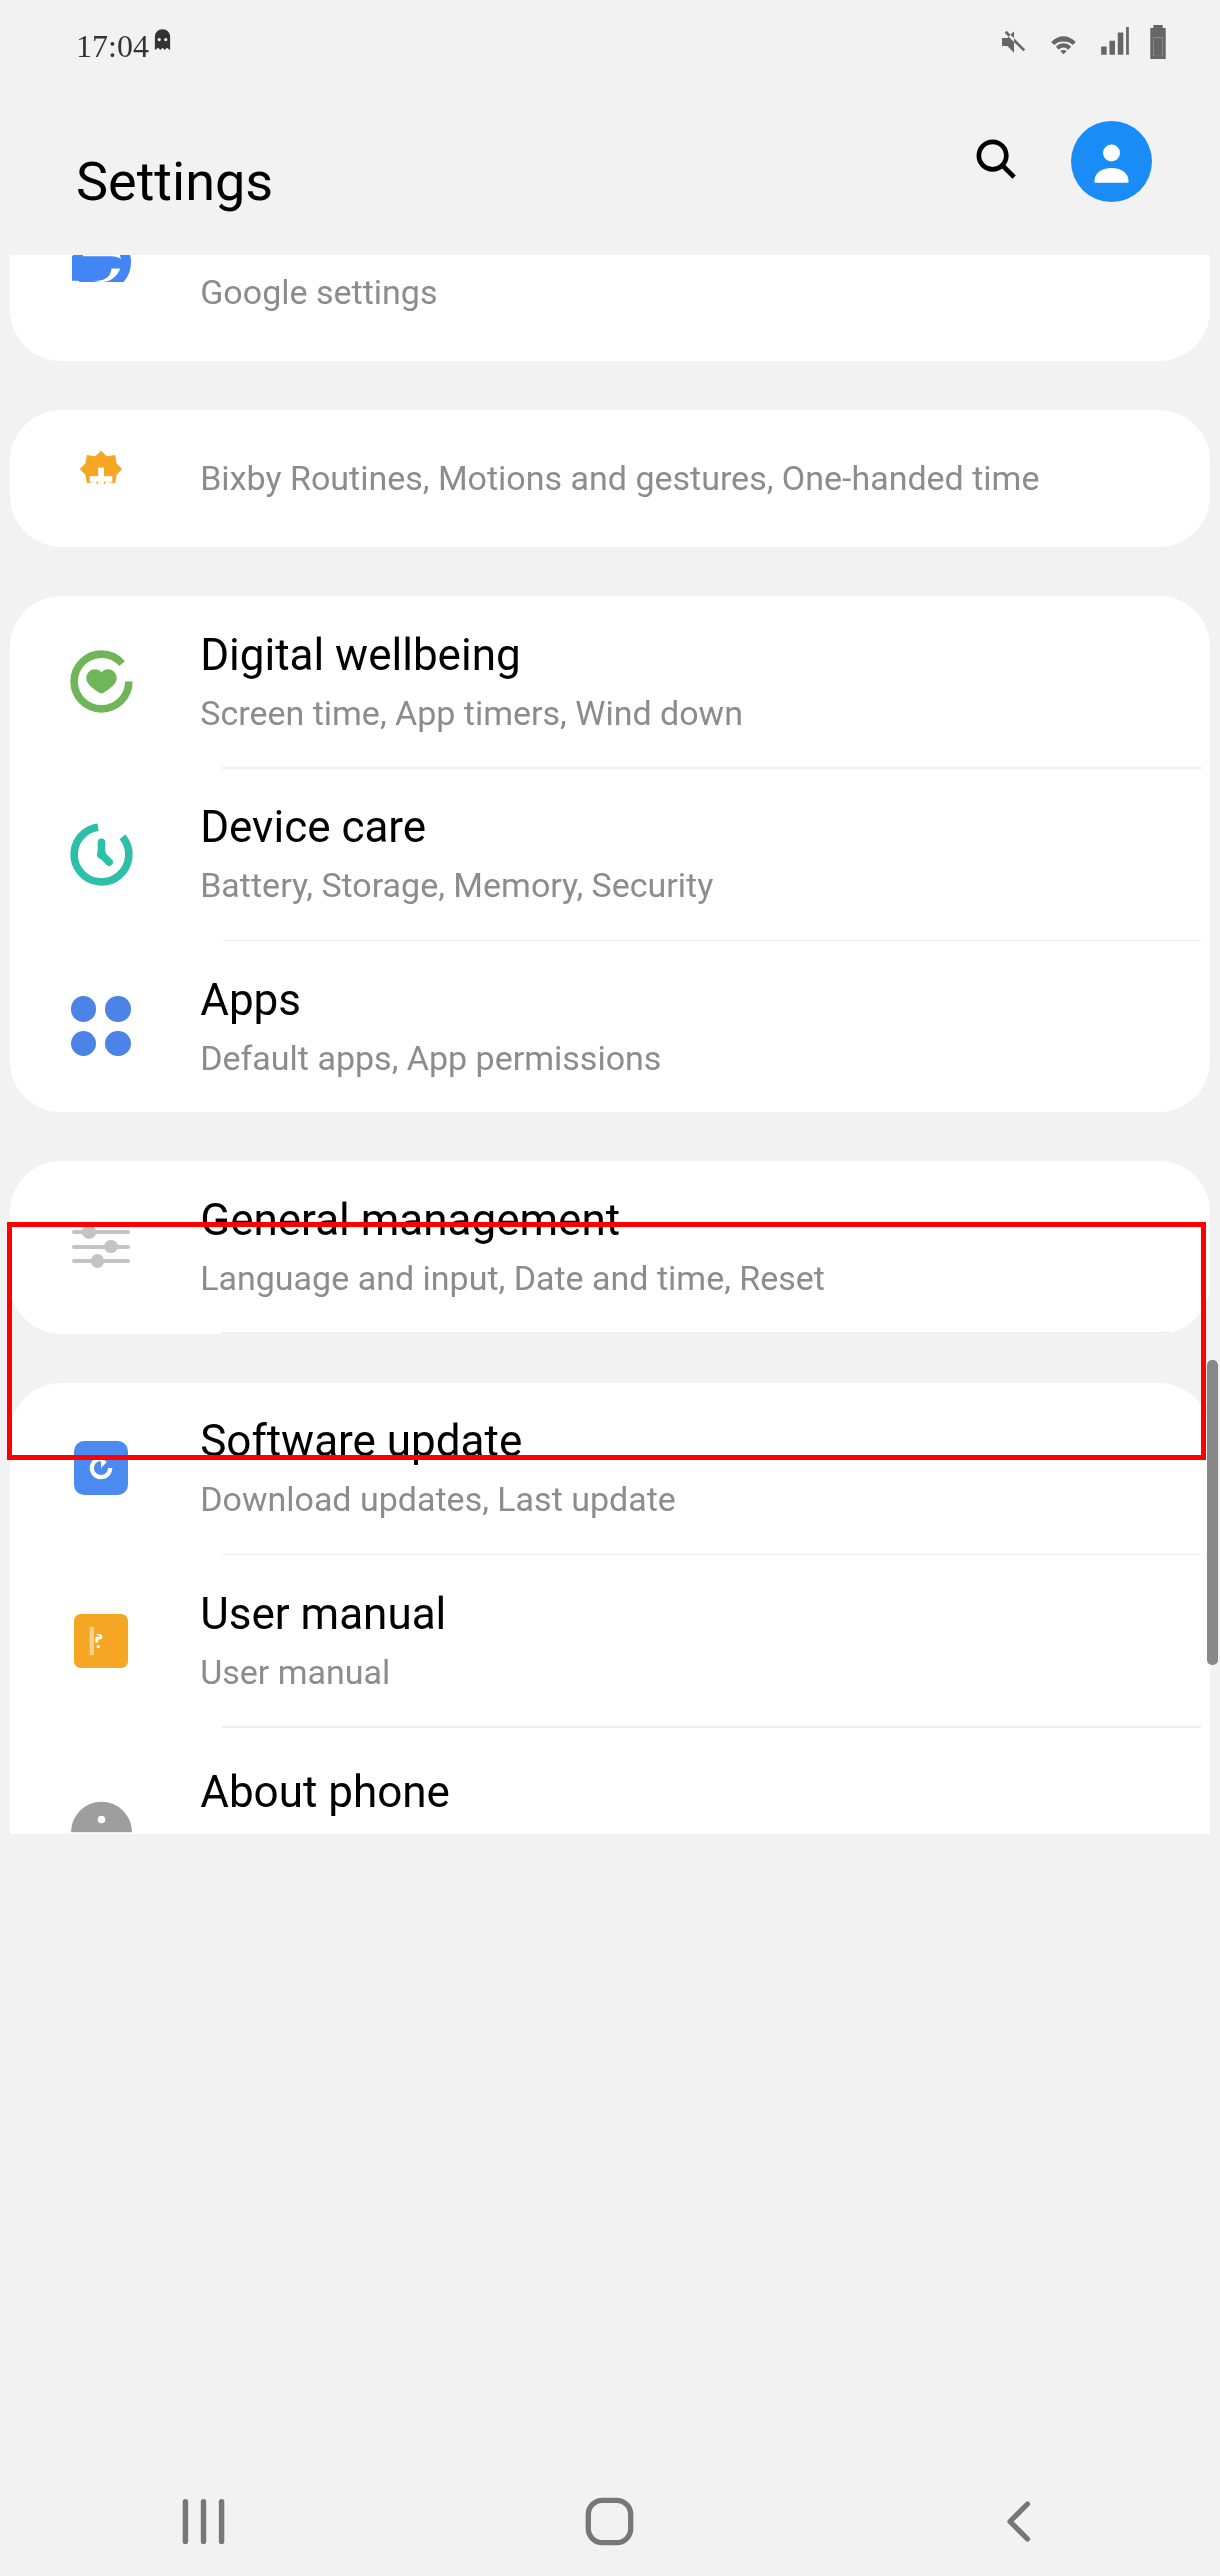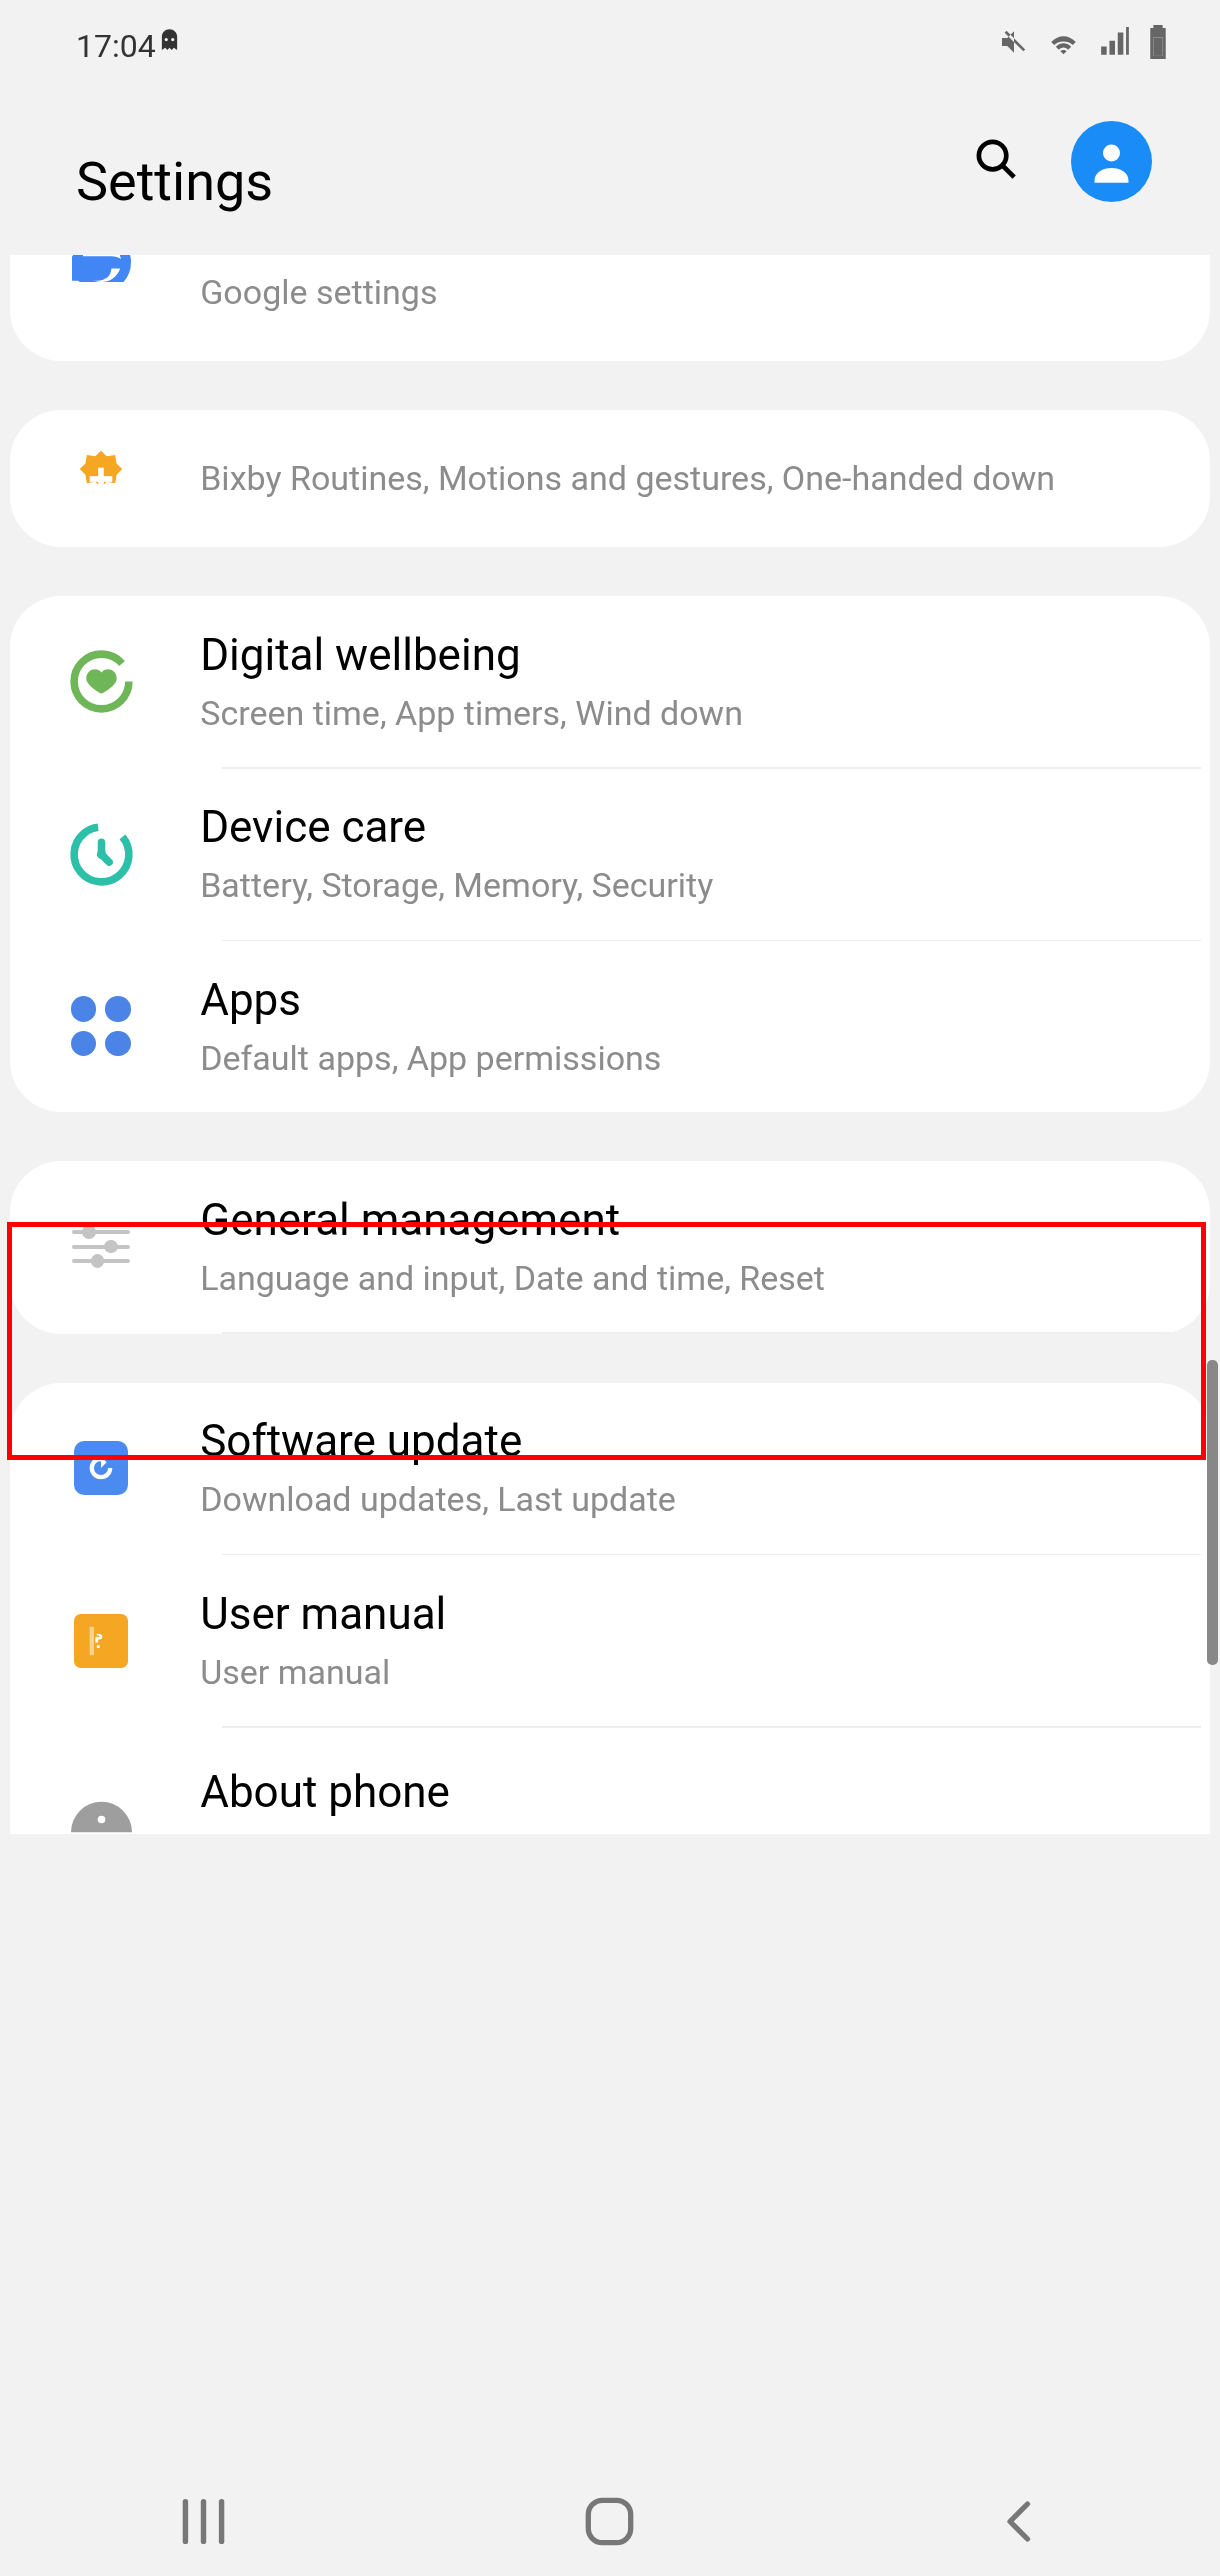--- a/index.html
+++ b/index.html
@@ -14,22 +14,23 @@
     .status-bar {
       display: flex;
       justify-content: space-between;
       align-items: center;
       padding: 25.4px 51px 17px 76px;
       font-size: 32px;
       color: #333;
     }
     .status-left {
       display: flex;
-      align-items: flex-start;
+      align-items: center;
       gap: 0;
+      font-family: Liberation Serif, serif;
     }
     .status-right {
       display: flex;
       align-items: center;
       gap: 15.3px;
     }
     .header {
       display: flex;
       align-items: center;
       justify-content: space-between;
@@ -228,21 +229,21 @@
   <div class="card">
     <div class="item">
       <div class="icon-wrap">
         <svg width="68" height="68" viewBox="0 0 48 48" fill="#f5a623">
             <path d="M24 4l4 4 6-1 1 6 4 4-4 4-1 6-6-1-4 4-4-4-6 1-1-6-4-4 4-4 1-6 6 1 4-4z"></path>
             <rect x="22" y="16" width="4" height="16" fill="#fff"></rect>
             <rect x="16" y="22" width="16" height="4" fill="#fff"></rect>
           </svg>
       </div>
       <div class="item-body">
-        <div class="item-sub">Bixby Routines, Motions and gestures, One-handed down</div>
+        <div class="item-sub">Bixby Routines, Motions and gestures, One-handed time</div>
       </div>
     </div>
   </div>
 
   <div class="card">
     <div class="item">
       <div class="icon-wrap">
         <svg width="73" height="73" viewBox="0 0 48 48" fill="none" stroke="#6fb658" stroke-width="5">
             <circle cx="24" cy="24" r="18" stroke-dasharray="100 15"></circle>
             <path d="M24 18c-3-4-10-2-10 4 0 5 10 10 10 10s10-5 10-10c0-6-7-8-10-4z" fill="#6fb658" stroke="none"></path>

